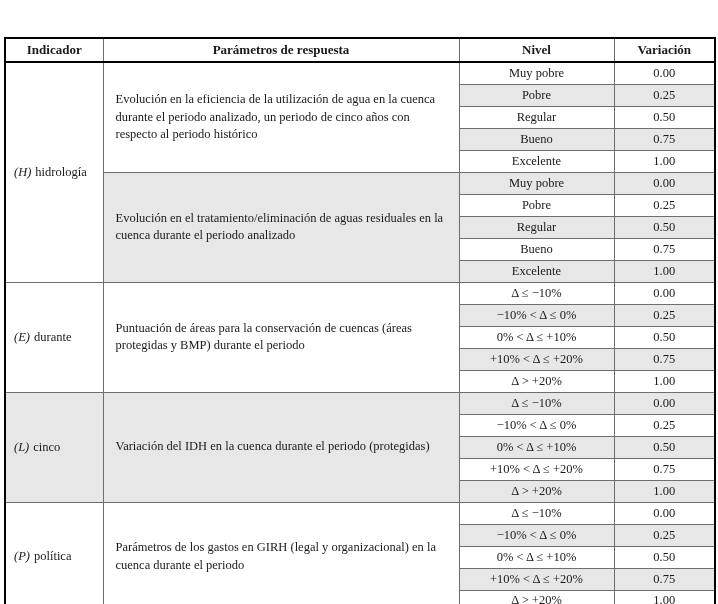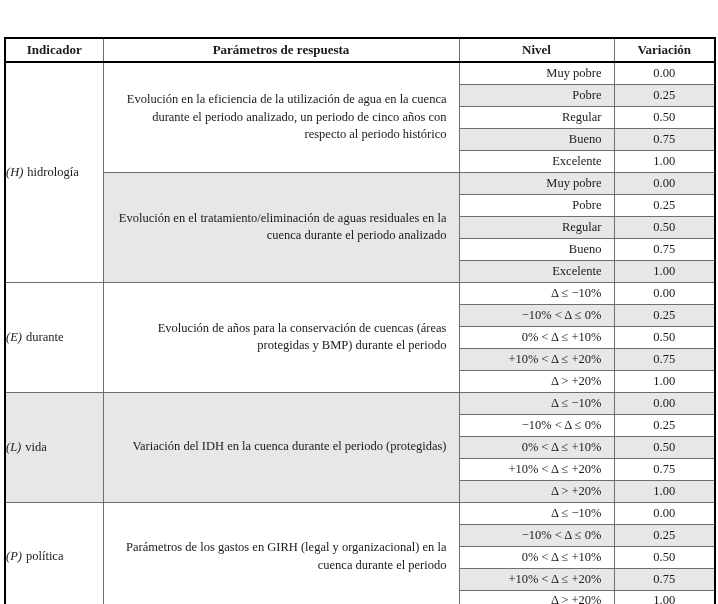--- a/index.html
+++ b/index.html
@@ -24,32 +24,32 @@
   thead th {
     border-bottom: 2px solid #000;
     border-top: 2px solid #000;
     font-weight: bold;
     text-align: center;
     height: 24px;
     font-size: 13px;
     background: #ffffff;
   }
   td.c-ind {
-    padding: 4px 6px 4px 0;
+    padding: 4px 6px 4px 8px;
     text-align: left;
   }
   td.c-ind em { font-style: italic; }
   td.c-ind .ind-label { margin-left: 4px; }
   td.c-param {
     padding: 21px 12px;
     line-height: 1.4;
-    text-align: right;
+    text-align: left;
   }
   td.c-lvl {
-    text-align: right;
+    text-align: center;
     height: 14px;
     padding: 1px 12px;
   }
   td.c-score {
     text-align: center;
     height: 22px;
     padding: 1px 4px;
   }
   .g { background: #e7e7e7; }
   .blk { border-top: 1px solid #000; }
@@ -115,21 +115,21 @@
         <td class="c-lvl">Bueno</td>
         <td class="c-score">0.75</td>
       </tr>
       <tr>
         <td class="c-lvl g">Excelente</td>
         <td class="c-score g">1.00</td>
       </tr>
 
       <tr>
         <td class="c-ind blk" rowspan="5"><em>(E)</em><span class="ind-label">durante</span></td>
-        <td class="c-param blk" rowspan="5">Evolución de años para la conservación de cuencas (áreas protegidas y BMP) durante el periodo</td>
+        <td class="c-param blk" rowspan="5">Puntuación de áreas para la conservación de cuencas (áreas protegidas y BMP) durante el periodo</td>
         <td class="c-lvl blk">Δ ≤ −10%</td>
         <td class="c-score blk">0.00</td>
       </tr>
       <tr>
         <td class="c-lvl g">−10% &lt; Δ ≤ 0%</td>
         <td class="c-score g">0.25</td>
       </tr>
       <tr>
         <td class="c-lvl">0% &lt; Δ ≤ +10%</td>
         <td class="c-score">0.50</td>
@@ -137,21 +137,21 @@
       <tr>
         <td class="c-lvl g">+10% &lt; Δ ≤ +20%</td>
         <td class="c-score g">0.75</td>
       </tr>
       <tr>
         <td class="c-lvl">Δ &gt; +20%</td>
         <td class="c-score">1.00</td>
       </tr>
 
       <tr>
-        <td class="c-ind g blk" rowspan="5"><em>(L)</em><span class="ind-label">vida</span></td>
+        <td class="c-ind g blk" rowspan="5"><em>(L)</em><span class="ind-label">cinco</span></td>
         <td class="c-param g blk" rowspan="5">Variación del IDH en la cuenca durante el periodo (protegidas)</td>
         <td class="c-lvl g blk">Δ ≤ −10%</td>
         <td class="c-score g blk">0.00</td>
       </tr>
       <tr>
         <td class="c-lvl">−10% &lt; Δ ≤ 0%</td>
         <td class="c-score">0.25</td>
       </tr>
       <tr>
         <td class="c-lvl g">0% &lt; Δ ≤ +10%</td>

